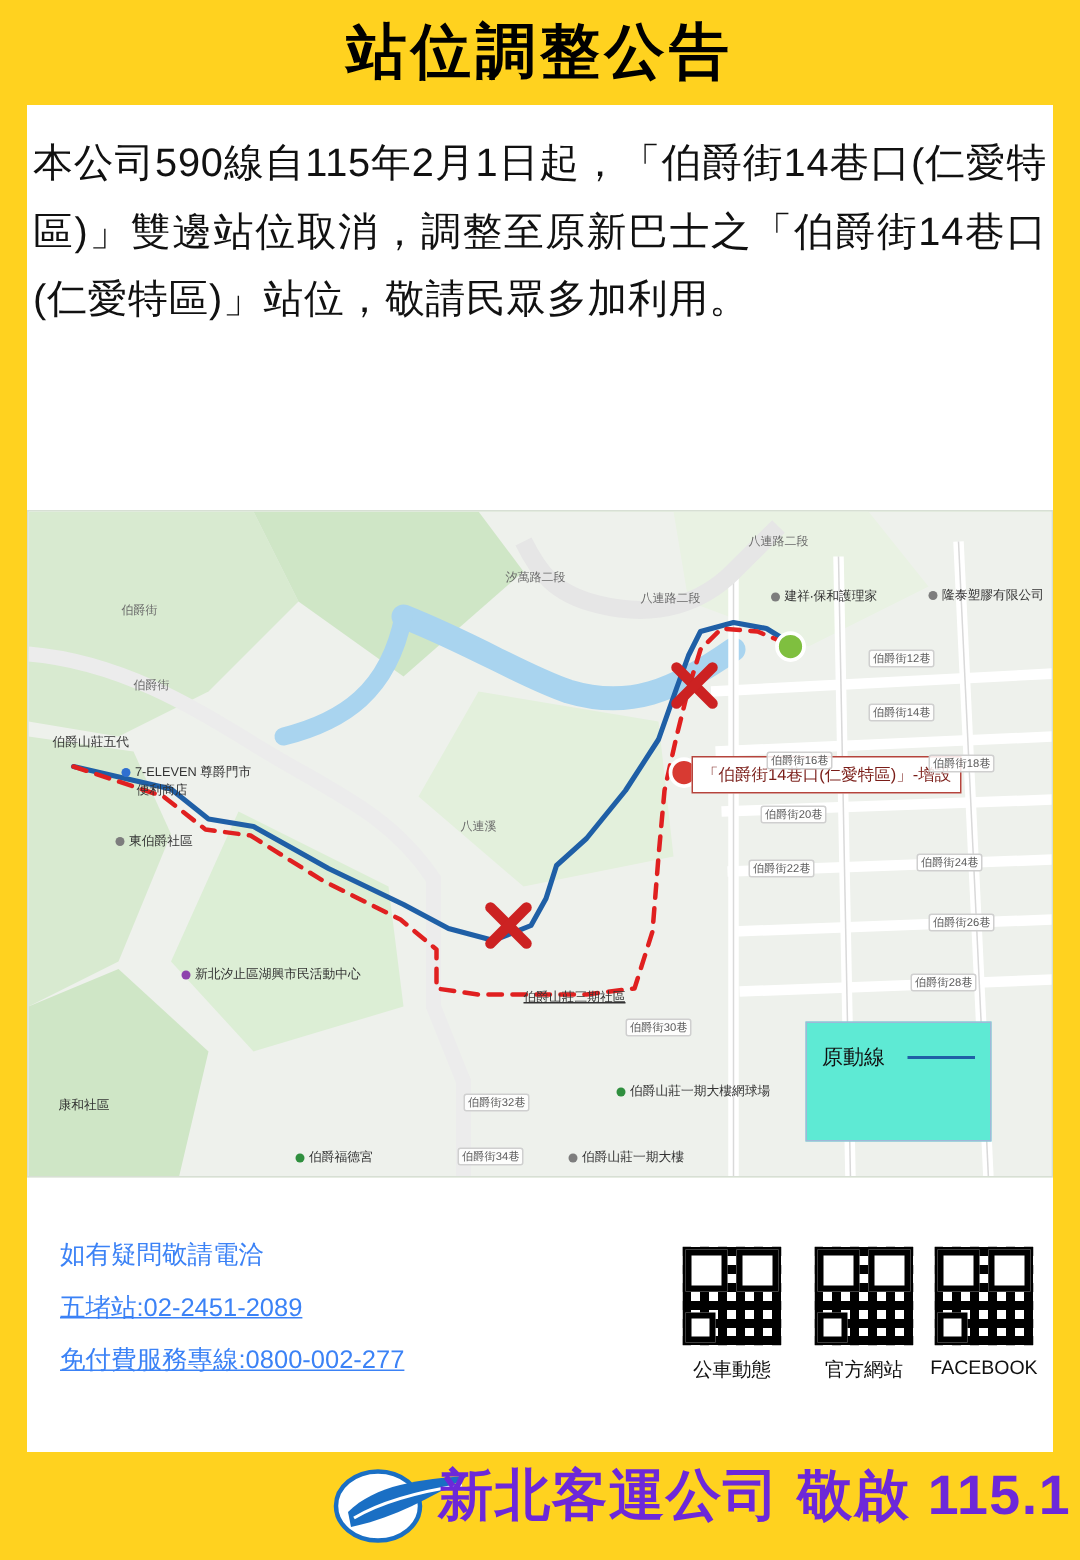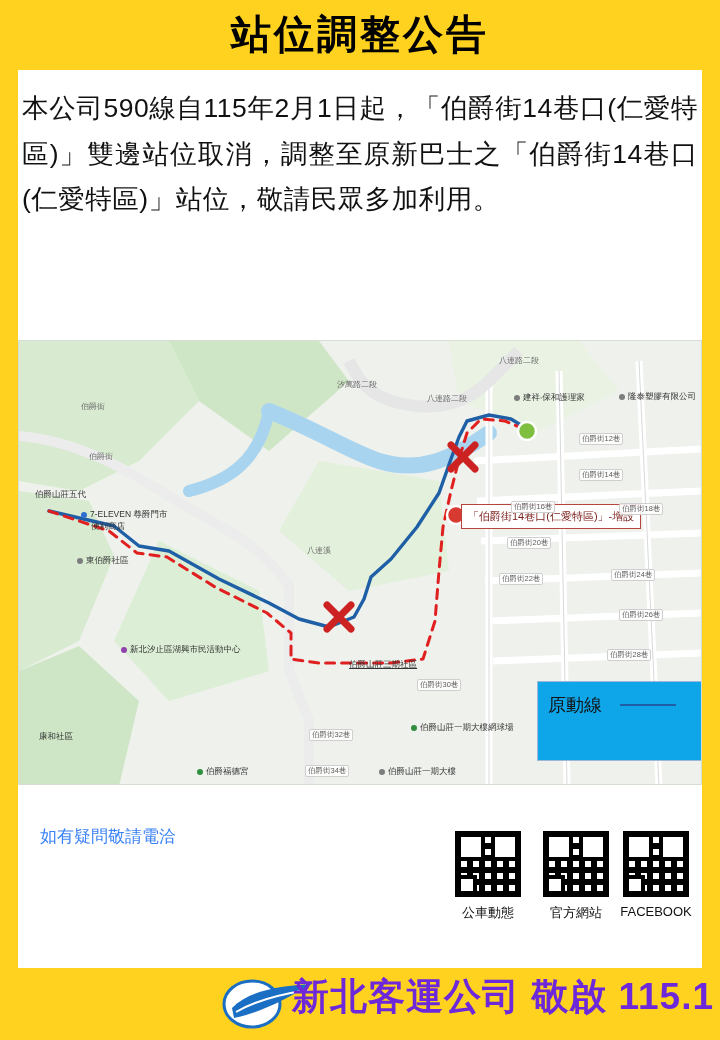--- a/index.html
+++ b/index.html
@@ -76,25 +76,25 @@
     padding: 4px 6px;
     white-space: nowrap;
     color: #222;
   }
   .map-label.cancel { border: 1.5px solid #9bbf6a; left: 449px; top: 28px; }
   .map-label.add    { border: 1.5px solid #b5443c; left: 442px; top: 163px; color:#7a1d18; }
 
   .legend {
     position: absolute;
     left: 518px; top: 340px;
-    width: 182px; height: 80px;
-    background: #0ea5e9;
+    width: 124px; height: 80px;
+    background: #5eead4;
     border: 1px solid #9fb8d8;
     padding: 8px 10px;
-    font-size: 18px;
+    font-size: 14px;
     color: #111;
   }
   .legend-row { display:flex; align-items:center; height:30px; }
   .legend-row .lbl { width: 72px; }
   .legend-line { width: 56px; height: 0; border-top: 2.5px solid #1f5fa6; }
   .legend-dash { width: 56px; height: 0; border-top: 2.5px dashed #e02020; }
 
   .poi {
     position: absolute;
     font-size: 8.5px;
@@ -303,20 +303,22 @@
   <div class="legend">
     <div class="legend-row">
       <span class="lbl">原動線</span>
       <span class="legend-line"></span>
     </div>
   </div>
 </div>
 
 <div class="contact">
   <div>如有疑問敬請電洽</div>
+  <div class="u">五堵站:02-2451-2089</div>
+  <div class="u">免付費服務專線:0800-002-277</div>
 </div>
 
 <div class="qr-wrap" style="left:452px;">
   <div class="qr">
       <span class="fp3"></span>
     </div>
   <div class="qr-cap">公車動態</div>
 </div>
 <div class="qr-wrap" style="left:540px;">
   <div class="qr">

